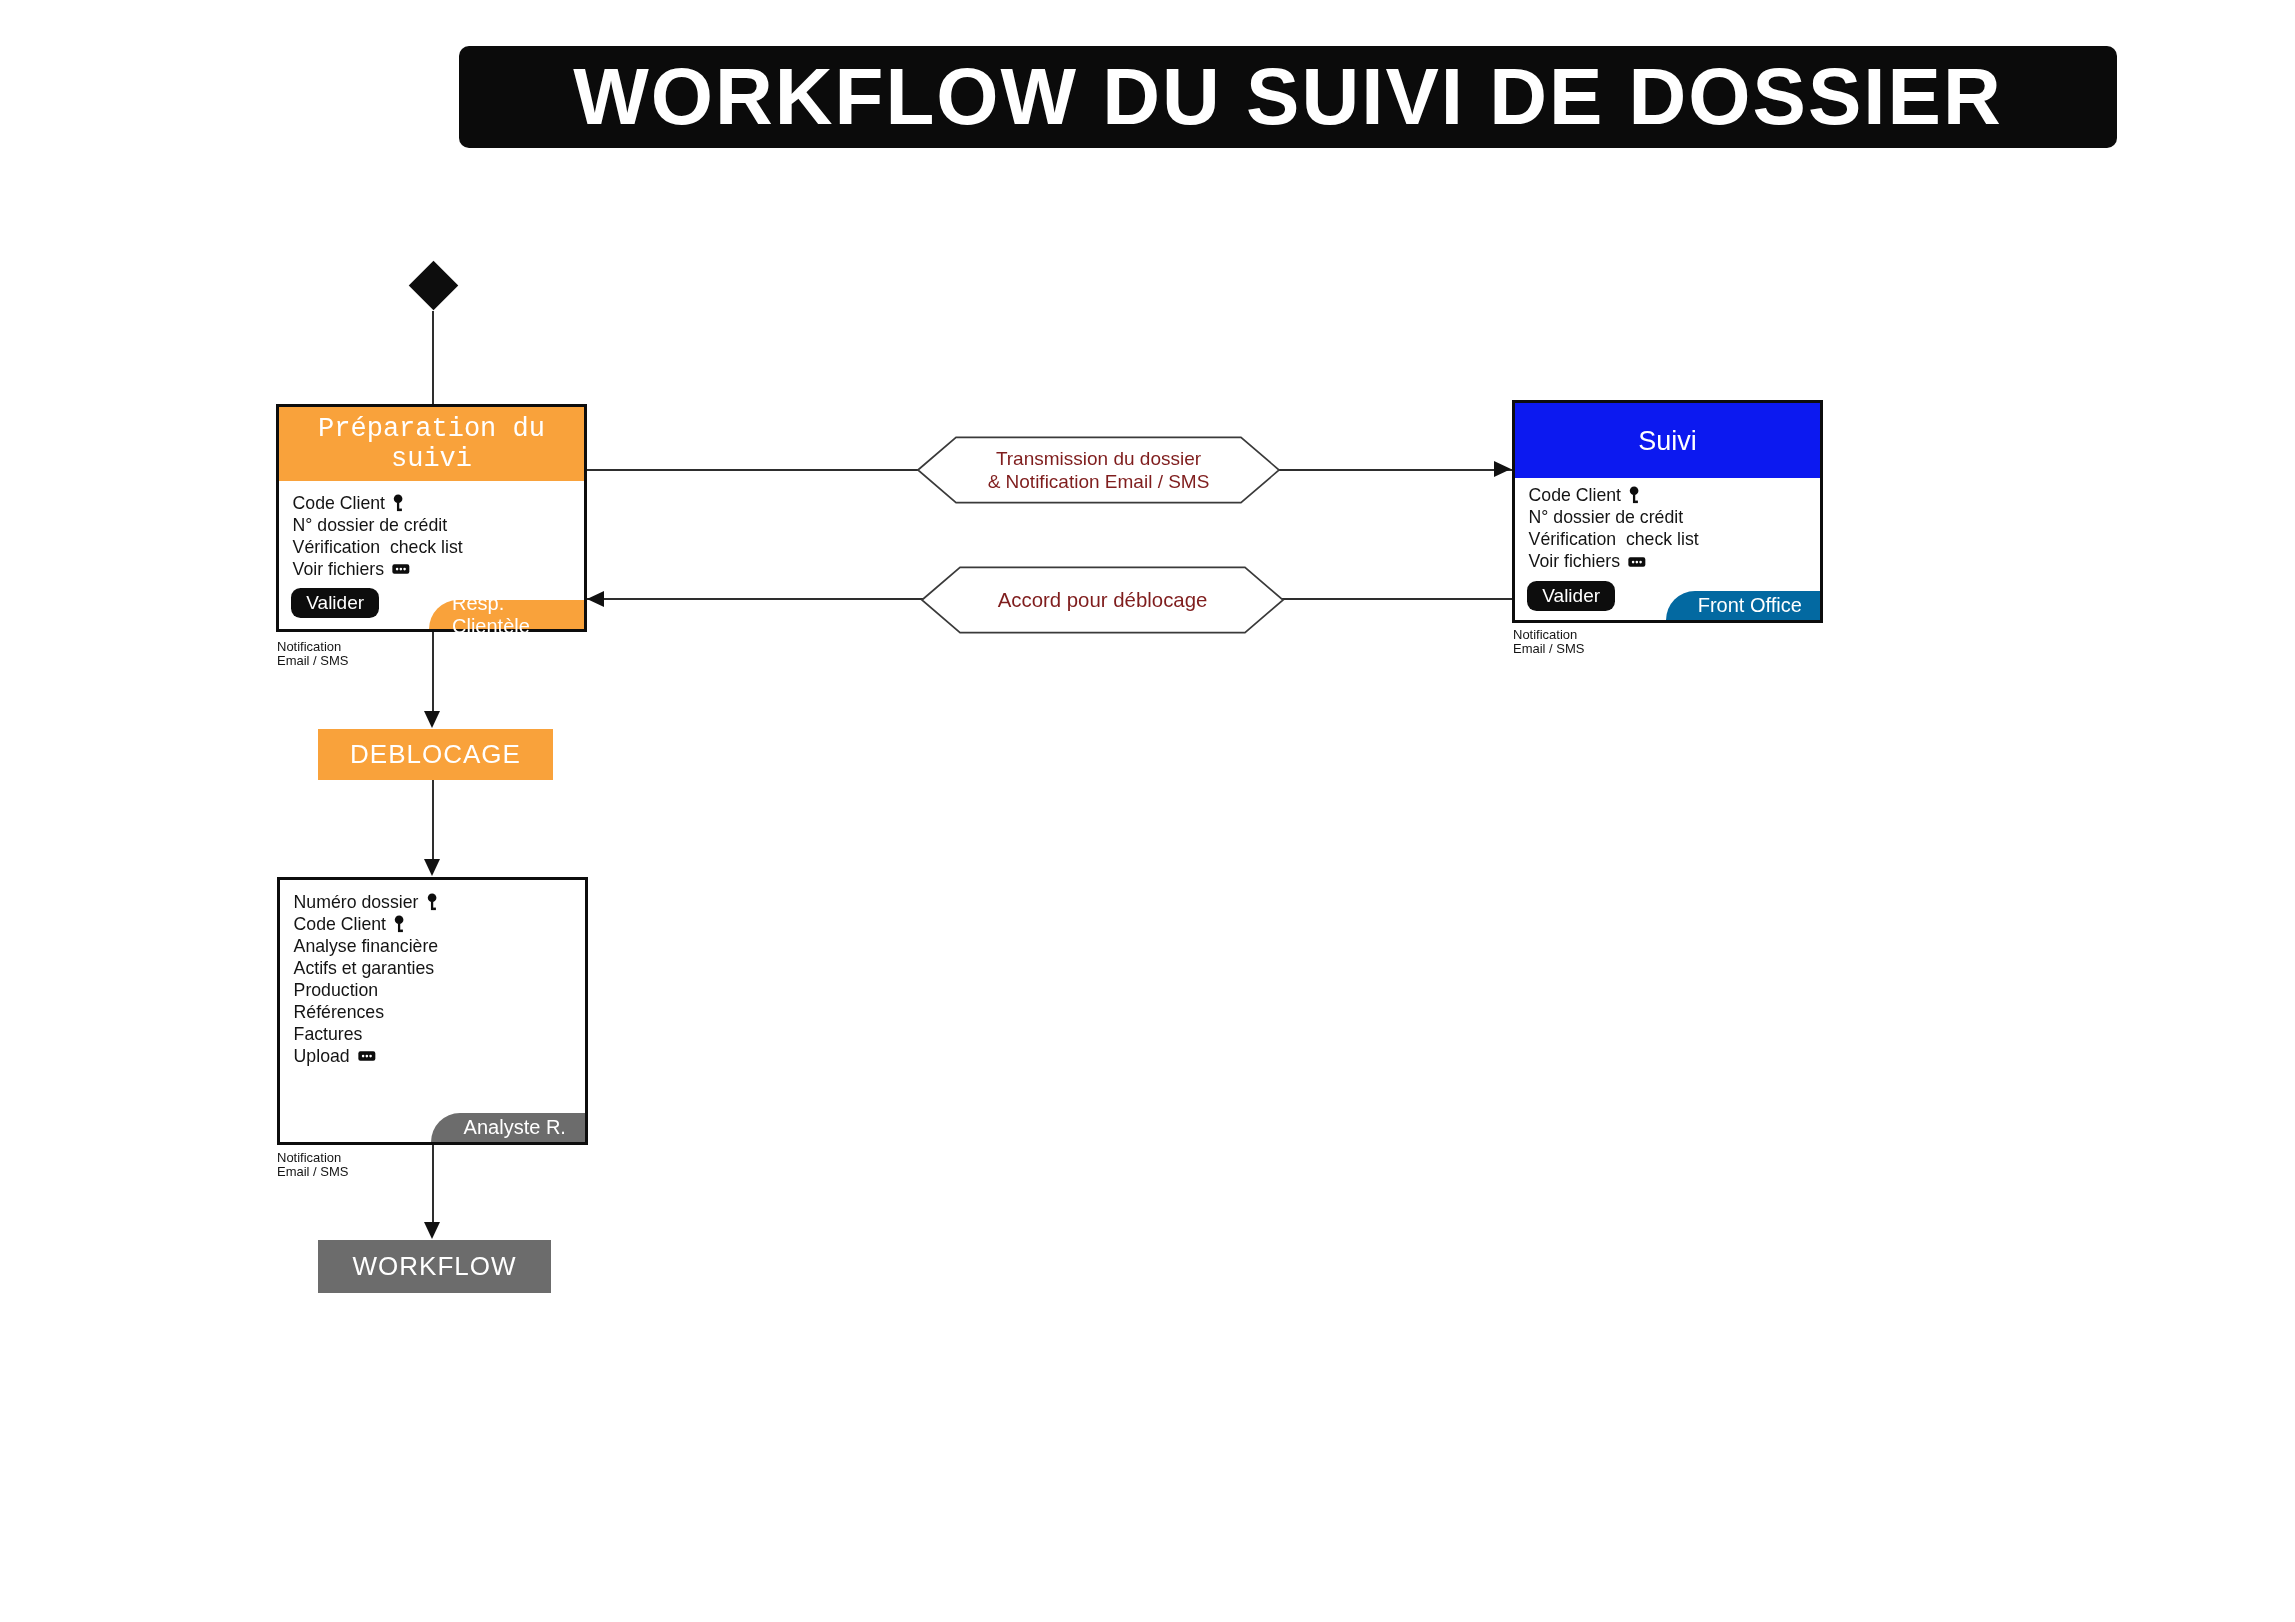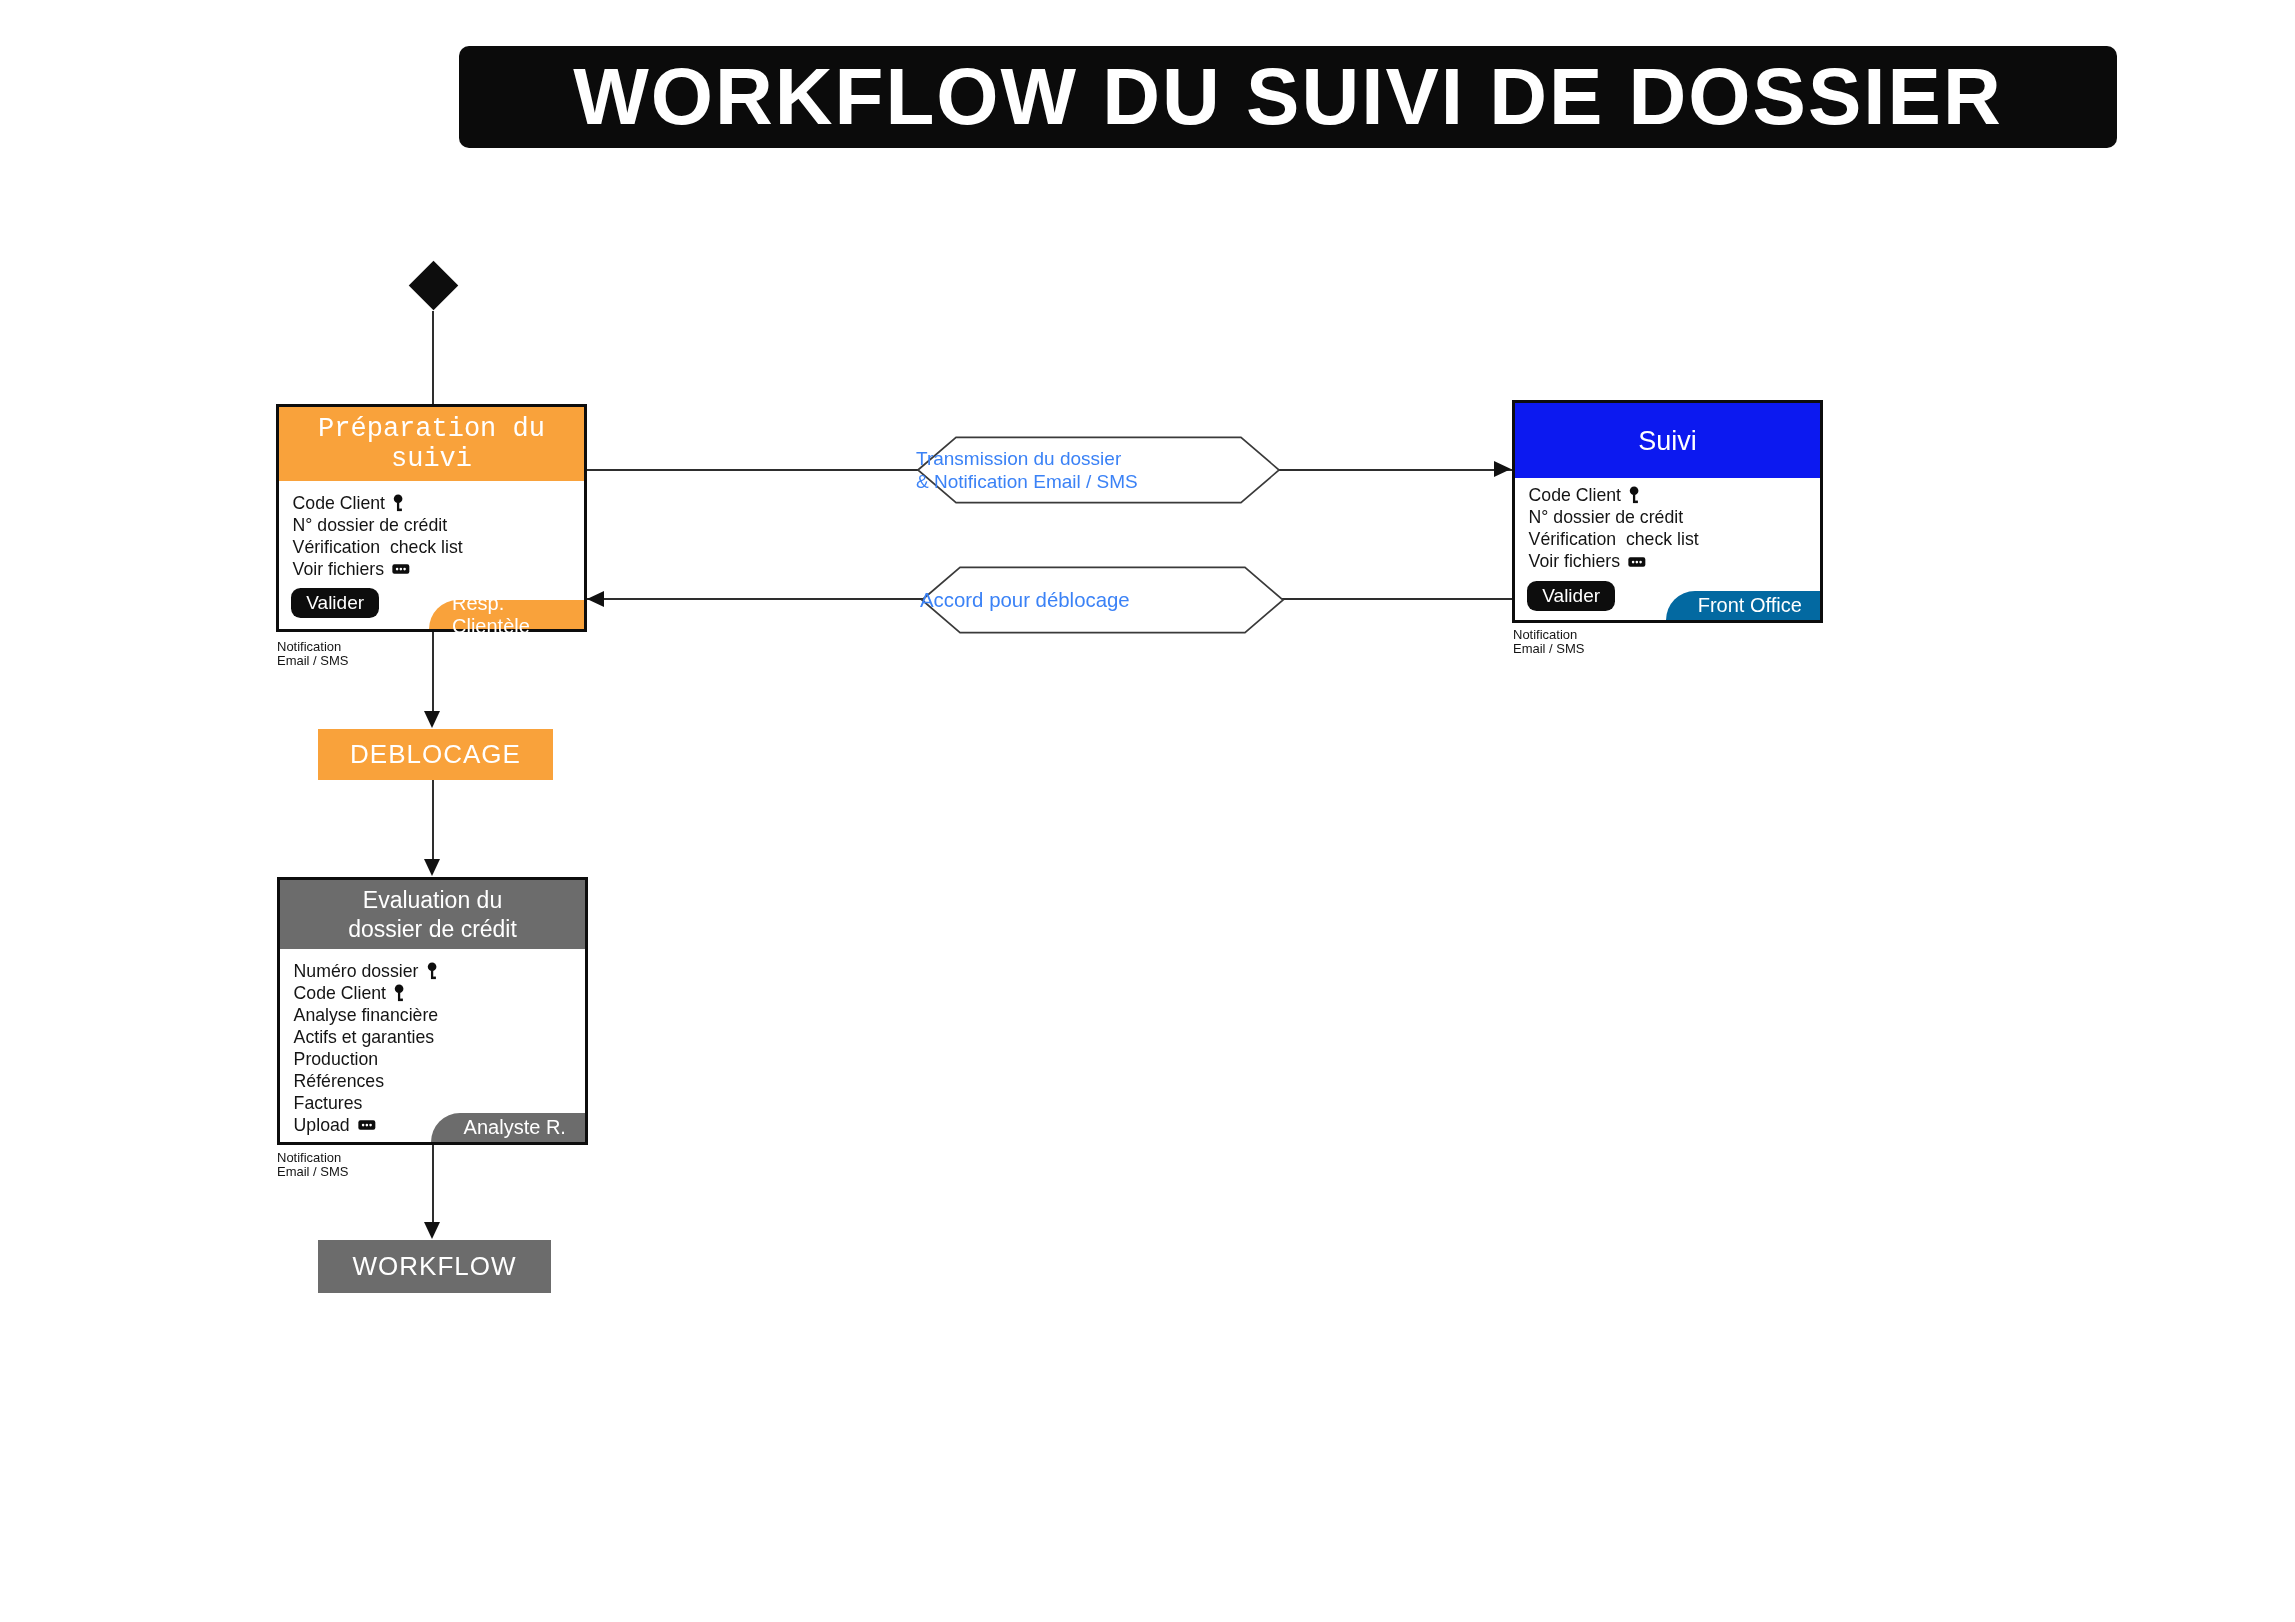--- a/index.html
+++ b/index.html
@@ -18,22 +18,22 @@
   }
   
   .line{position:absolute;background:#2e2e2e;z-index:1;}
   .arr{position:absolute;width:0;height:0;z-index:3;}
   .arr-right{border-top:8.9px solid transparent;border-bottom:8.9px solid transparent;border-left:17.7px solid #111;}
   .arr-left{border-top:8.9px solid transparent;border-bottom:8.9px solid transparent;border-right:17.7px solid #111;}
   .arr-down{border-left:8.9px solid transparent;border-right:8.9px solid transparent;border-top:17.7px solid #111;}
   .hex{position:absolute;z-index:2;}
   .hex svg{display:block;}
   .hex-label{
-    position:absolute;inset:0;display:flex;flex-direction:column;align-items:flex-start;justify-content:center;
-    font-size:19px;line-height:23px;color:#3b82f6;text-align:center;
+    position:absolute;inset:0;display:flex;flex-direction:column;align-items:center;justify-content:center;
+    font-size:19px;line-height:23px;color:#7f1d1d;text-align:center;
   }
   .hex-label .one-line{font-size:20.4px;}
   
   .diamond{position:absolute;left:416px;top:268px;width:35px;height:35px;background:#0d0d0d;transform:rotate(45deg);z-index:2;}
   
   .node{position:absolute;background:#ffffff;border:3.4px solid #0d0d0d;box-sizing:border-box;z-index:4;}
   .node-header{
     display:flex;flex-direction:column;align-items:center;justify-content:center;
     color:#ffffff;font-size:27px;line-height:30px;text-align:center;
   }
@@ -193,24 +193,20 @@
   <div class="note" style="left:1513px;top:628px;">
     <div>Notification</div>
     <div>Email / SMS</div>
   </div>
 
   <div class="step step-orange" style="left:318px;top:729px;width:235px;height:51px;">
     <span>DEBLOCAGE</span>
   </div>
 
   <div class="node" style="left:277px;top:877px;width:311px;height:268px;">
-    <div class="node-header hdr-gray" style="height:69px;font-size:23px;line-height:29px;">
-      <span>Evaluation du</span>
-      <span>dossier de crédit</span>
-    </div>
     <div class="fields">
       <div class="field">
         <span>Numéro dossier</span>
         <span class="icon">
           <svg width="10.2" height="19" viewBox="0 0 16 30">
               <g fill="#0d0d0d">
                 <circle cx="8" cy="7.5" r="6.8"></circle>
                 <rect x="6.2" y="13" width="3.6" height="14"></rect>
                 <rect x="9.5" y="23" width="4.5" height="4"></rect>
               </g>

